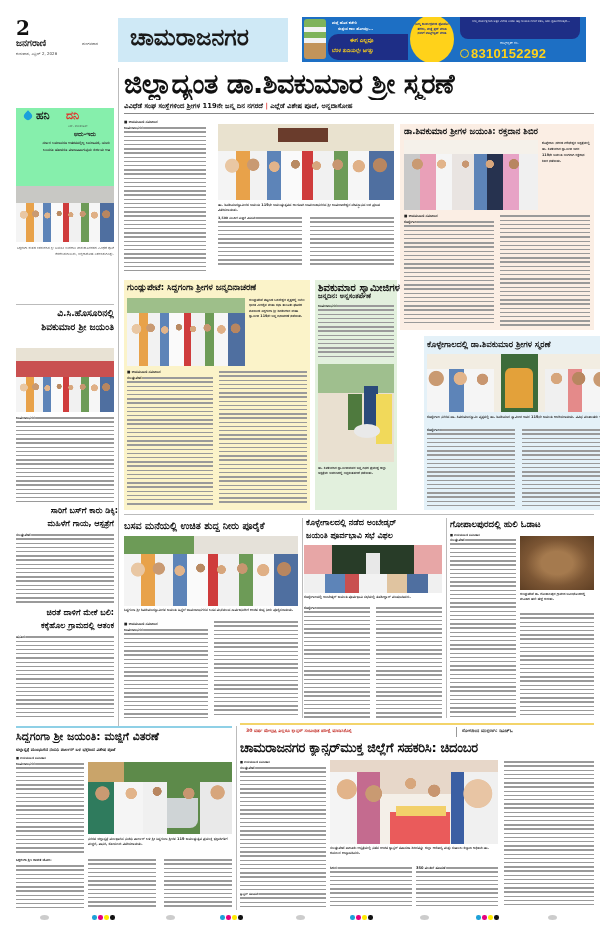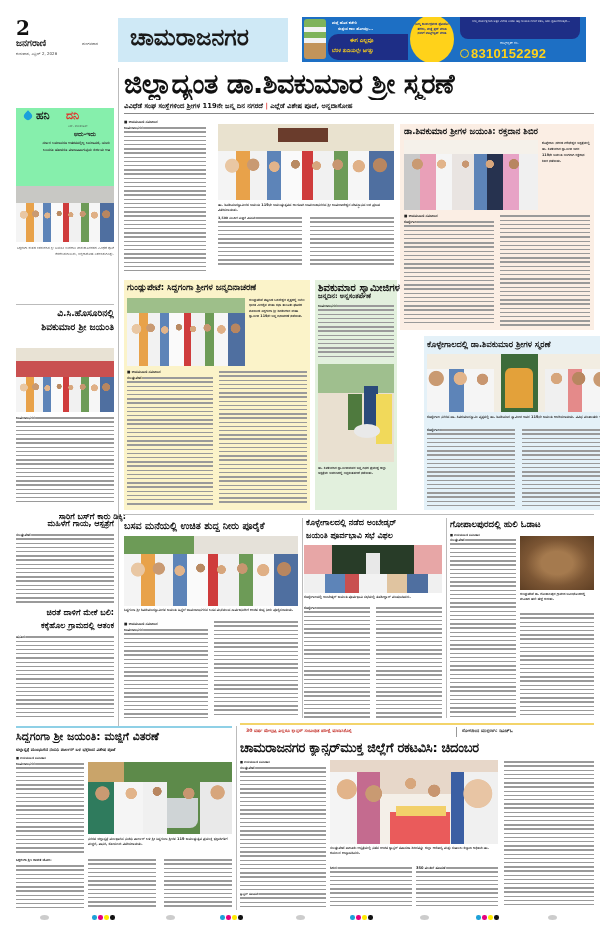--- a/index.html
+++ b/index.html
@@ -75,21 +75,21 @@
 
 <div class="abs hl" style="left:16px;top:308px;width:98px;text-align:right;font-size:9px;">ವಿ.ಸಿ.ಹೊಸೂರಿನಲ್ಲಿ</div>
 <div class="abs hl" style="left:16px;top:322px;width:98px;text-align:right;font-size:9px;">ಶಿವಕುಮಾರ ಶ್ರೀ ಜಯಂತಿ</div>
 <div class="abs photo" style="left:16px;top:348px;width:98px;height:64px;background:linear-gradient(#e8e2d4 0 20%,#c95050 20% 55%,#dcd6c6 55%);">
   <div class="crowd" style="height:55%;"></div>
 </div>
 <div class="abs txt lines" style="left:16px;top:416px;width:98px;height:86px;">
   <span class="byline" style="background:#fff;">ಚಾಮರಾಜನಗರ:</span>
 </div>
 
-<div class="abs hl" style="left:28px;top:506px;width:98px;text-align:right;font-size:8px;margin-top:6px;">ಸಾರಿಗೆ ಬಸ್‌ಗೆ ಕಾರು ಡಿಕ್ಕಿ:</div>
+<div class="abs hl" style="left:20px;top:506px;width:98px;text-align:right;font-size:8px;">ಸಾರಿಗೆ ಬಸ್‌ಗೆ ಕಾರು ಡಿಕ್ಕಿ:</div>
 <div class="abs hl" style="left:16px;top:519px;width:98px;text-align:right;font-size:8px;">ಮಹಿಳೆಗೆ ಗಾಯ, ಆಸ್ಪತ್ರೆಗೆ</div>
 <div class="abs txt lines" style="left:16px;top:533px;width:98px;height:70px;">
   <span class="byline" style="background:#fff;">ಗುಂಡ್ಲುಪೇಟೆ:</span>
 </div>
 
 <div class="abs hl" style="left:16px;top:608px;width:98px;text-align:right;font-size:8px;">ಚಿರತೆ ದಾಳಿಗೆ ಮೇಕೆ ಬಲಿ:</div>
 <div class="abs hl" style="left:16px;top:621px;width:98px;text-align:right;font-size:8px;">ಕಕ್ಕೆಹೊಲ ಗ್ರಾಮದಲ್ಲಿ ಆತಂಕ</div>
 <div class="abs txt lines" style="left:16px;top:635px;width:98px;height:85px;">
   <span class="byline" style="background:#fff;">ಹನೂರು:</span>
 </div>
@@ -245,21 +245,21 @@
 <div class="abs txt lines" style="left:164px;top:858px;width:68px;height:50px;"></div>
 
 <div class="vline" style="left:236px;top:726px;height:184px;"></div>
 
 <div class="hline" style="left:240px;top:723px;width:354px;height:2px;background:#f3d46a;"></div>
 <div class="abs" style="left:240px;top:727px;width:354px;height:10px;">
   <span class="abs hl" style="left:6px;top:1px;font-size:4.6px;color:#c4312a;">30 ವರ್ಷ ಮೇಲ್ಪಟ್ಟ ಎಲ್ಲರೂ ಕ್ಯಾನ್ಸರ್ ಸಂಬಂಧಿತ ಪರೀಕ್ಷೆ ಮಾಡಿಸಿಕೊಳ್ಳಿ</span>
   <span class="abs" style="left:216px;top:0;width:1px;height:10px;background:#999;"></span>
   <span class="abs hl" style="left:222px;top:1px;font-size:4.6px;color:#333;">ರೋಗದಿಂದ ಮುಕ್ತರಾಗಿ: ಡಿಎಚ್‌ಒ</span>
 </div>
-<div class="abs hl" style="left:240px;top:740px;width:356px;font-size:13px;letter-spacing:-0.3px;">ಚಾಮರಾಜನಗರ ಕ್ಯಾನ್ಸರ್‌ಮುಕ್ತ ಜಿಲ್ಲೆಗೆ ರಕಟವಿಸಿ: ಚಿದಂಬರ</div>
+<div class="abs hl" style="left:240px;top:740px;width:356px;font-size:13px;letter-spacing:-0.3px;">ಚಾಮರಾಜನಗರ ಕ್ಯಾನ್ಸರ್‌ಮುಕ್ತ ಜಿಲ್ಲೆಗೆ ಸಹಕರಿಸಿ: ಚಿದಂಬರ</div>
 <div class="abs byline" style="left:240px;top:760px;font-size:3.2px;">■ ಉದಯವಾಣಿ ಸಮಾಚಾರ</div>
 <div class="abs txt lines" style="left:240px;top:766px;width:86px;height:142px;">
   <span class="byline" style="background:#fff;">ಗುಂಡ್ಲುಪೇಟೆ:</span>
 </div>
 <div class="abs byline" style="left:240px;top:892px;font-size:3.2px;background:#fff;">ಕ್ಯಾನ್ಸರ್ ತಪಾಸಣೆ:</div>
 <div class="abs photo" style="left:330px;top:760px;width:168px;height:84px;background:linear-gradient(#e7d7c9 0 40%,#f4efe8 40%);">
   <div class="abs" style="left:60px;top:52px;width:60px;height:32px;background:#ea5b5b;"></div>
   <div class="abs" style="left:66px;top:46px;width:50px;height:10px;background:#f2d06a;"></div>
   <div class="crowd" style="height:86%;background:
  radial-gradient(circle at 10% 24%,#e2b48a 0 6%,transparent 6.5%),

